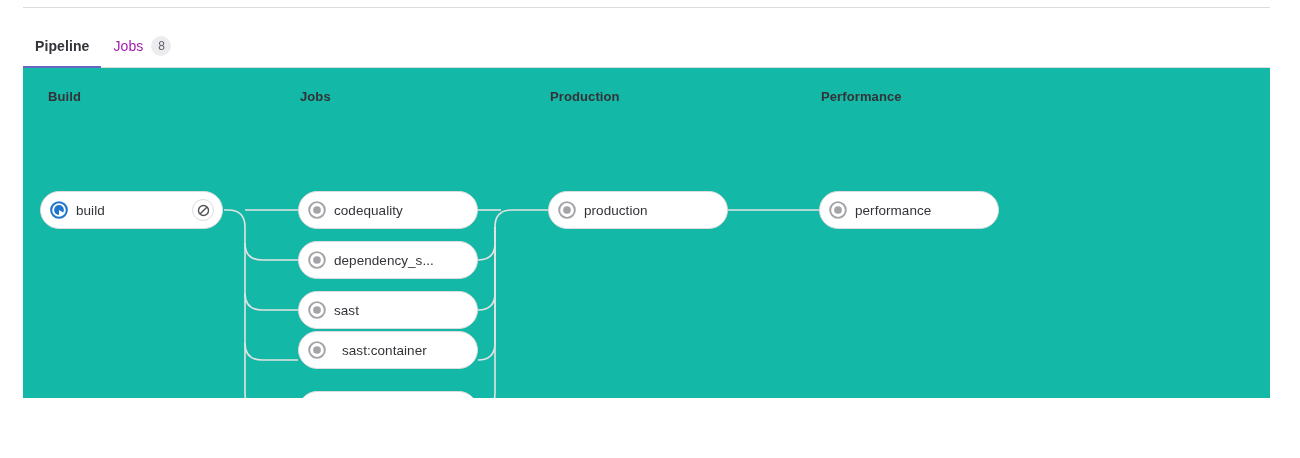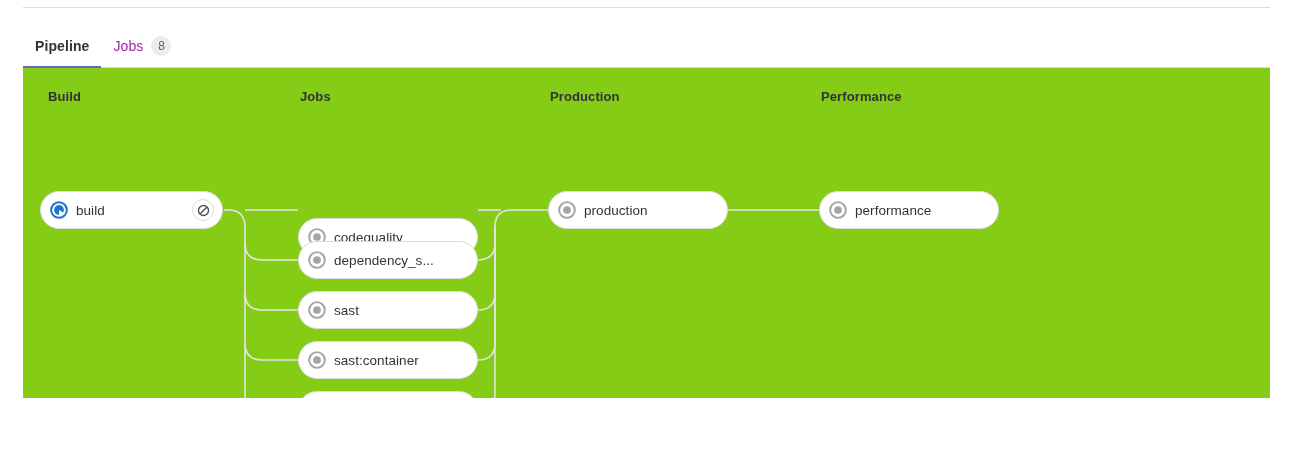--- a/index.html
+++ b/index.html
@@ -83,21 +83,21 @@
     line-height: 1;
   }
 
   
   .graph-panel {
     position: absolute;
     left: 23px;
     top: 68px;
     width: 1247px;
     height: 330px;
-    background: #84cc16;
+    background: #14b8a6;
     overflow: hidden;
   }
 
   
   .links {
     position: absolute;
     left: 0;
     top: 0;
     width: 1247px;
     height: 330px;
@@ -171,24 +171,24 @@
     background: #ffffff;
     display: flex;
     align-items: center;
     justify-content: center;
     cursor: pointer;
     padding: 0;
   }
 
   
   .job-build       { left: 17px;  top: 123px; width: 183px; }
-  .job-codequality { left: 44px;  top: 123px; width: 180px; margin-top: 27px; }
+  .job-codequality { left: 44px;  top: 123px; width: 180px; }
   .job-dependency  { left: 44px;  top: 173px; width: 180px; }
   .job-sast        { left: 44px;  top: 223px; width: 180px; text-align: right; }
-  .job-sastcont    { left: 44px;  top: 273px; width: 180px; }
+  .job-sastcont    { left: 44px;  top: 263px; width: 180px; gap: 8px; }
   .job-test        { left: 44px;  top: 323px; width: 180px; }
   .job-production  { left: 22px;  top: 123px; width: 180px; }
   .job-performance { left: 20px;  top: 123px; width: 180px; }
 </style>
 </head>
 <body>
 
 <div class="top-rule"></div>
 
 <div class="tab-bar">

